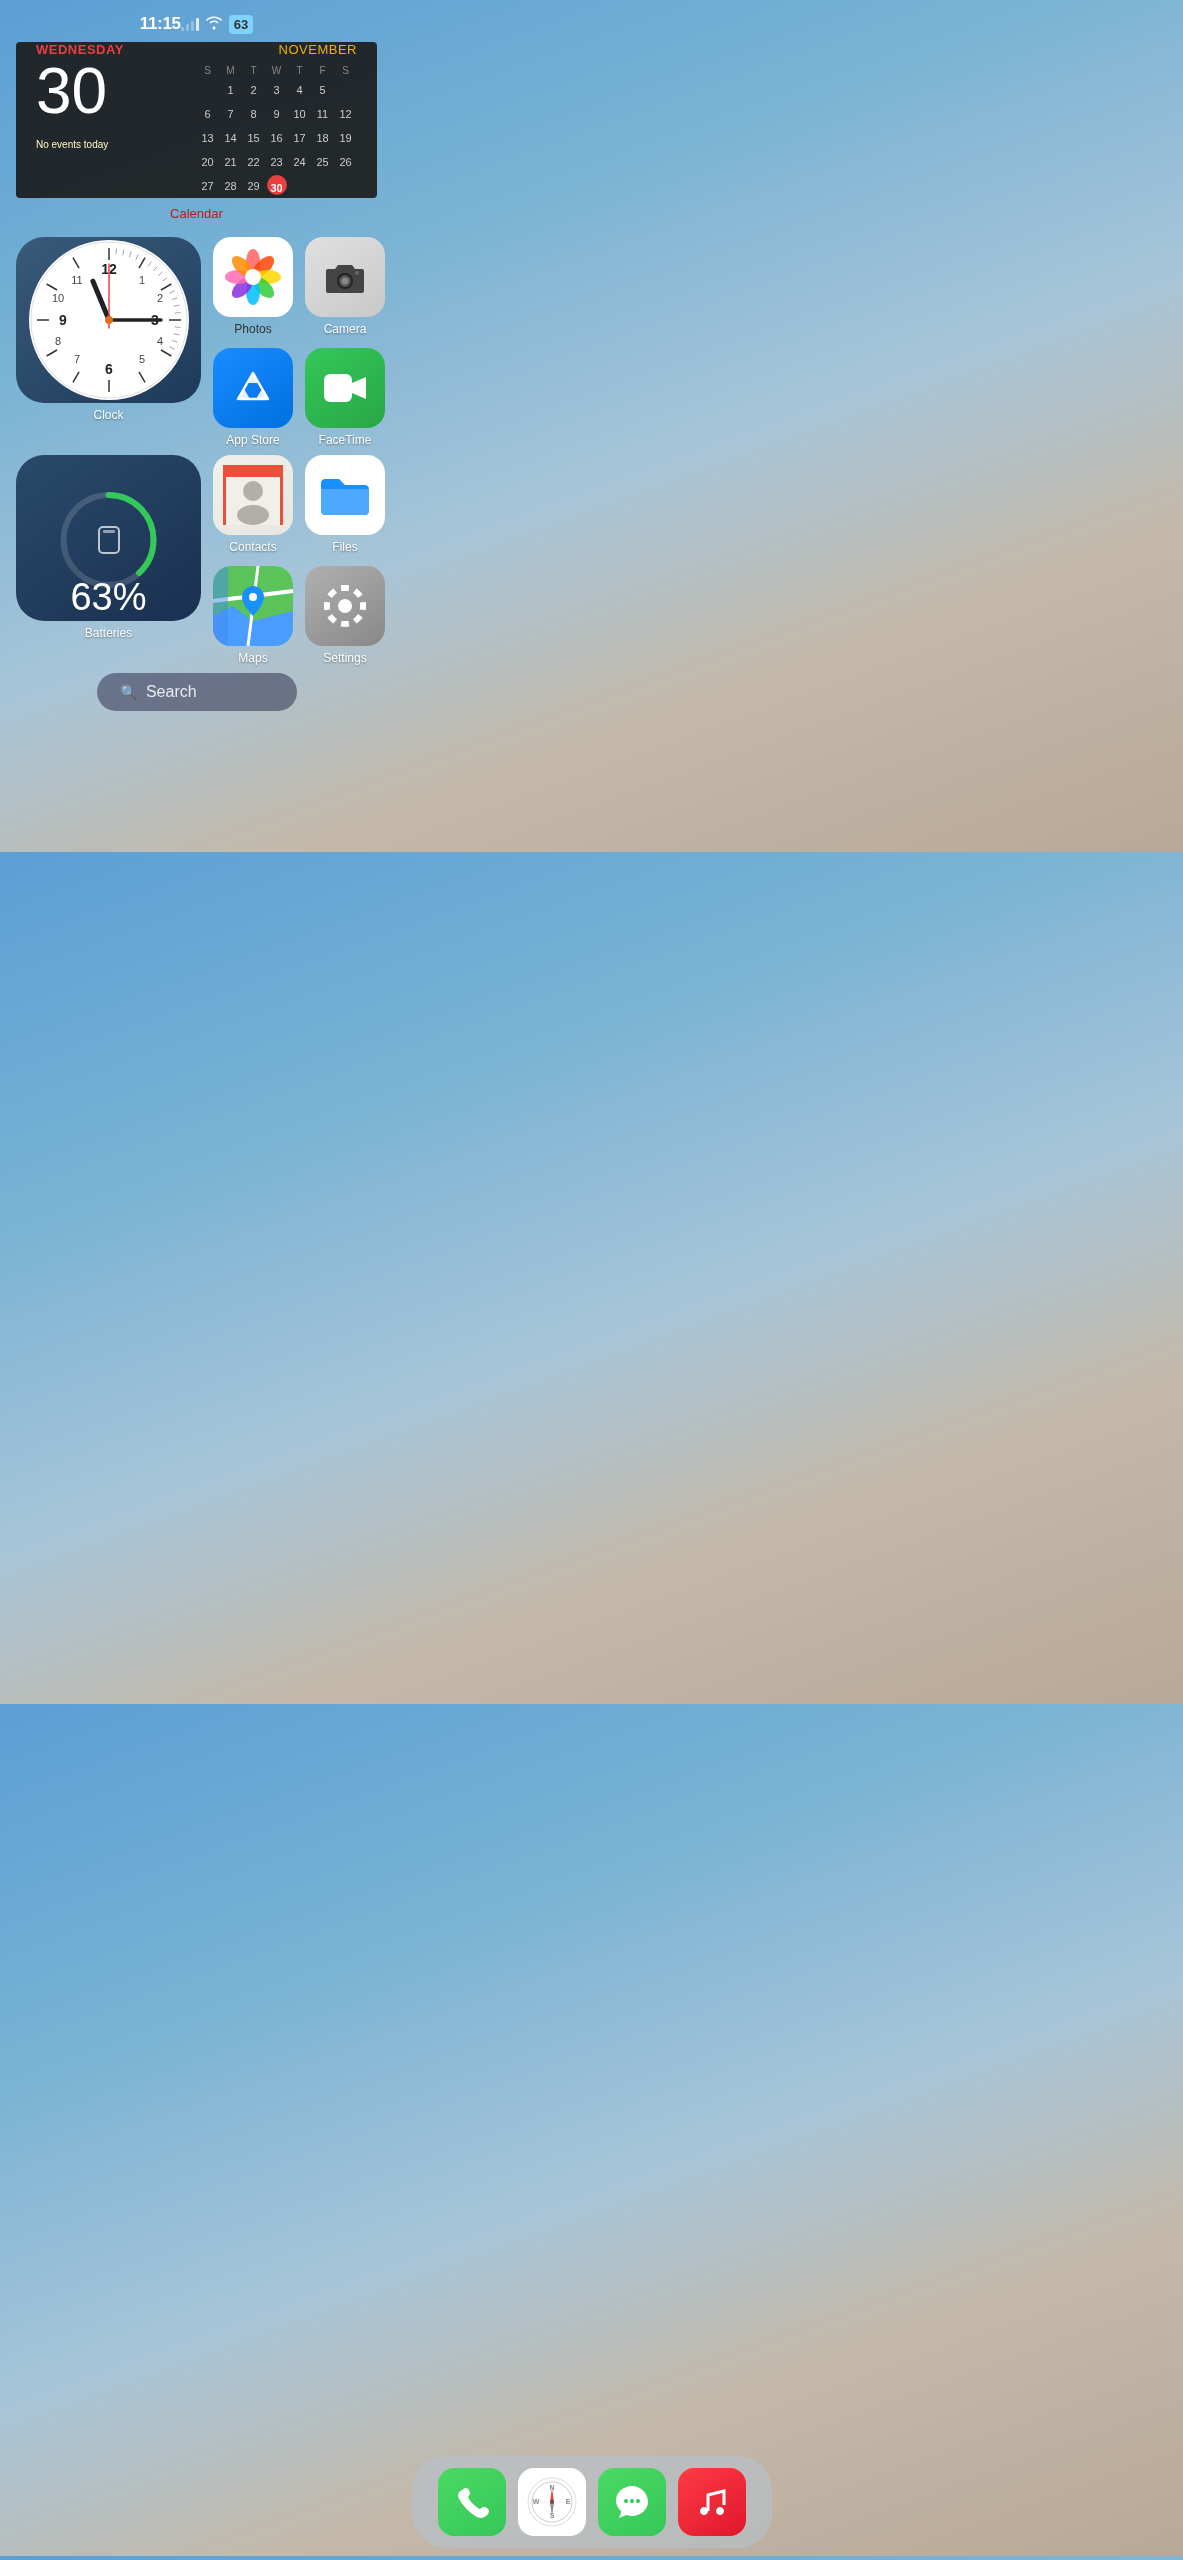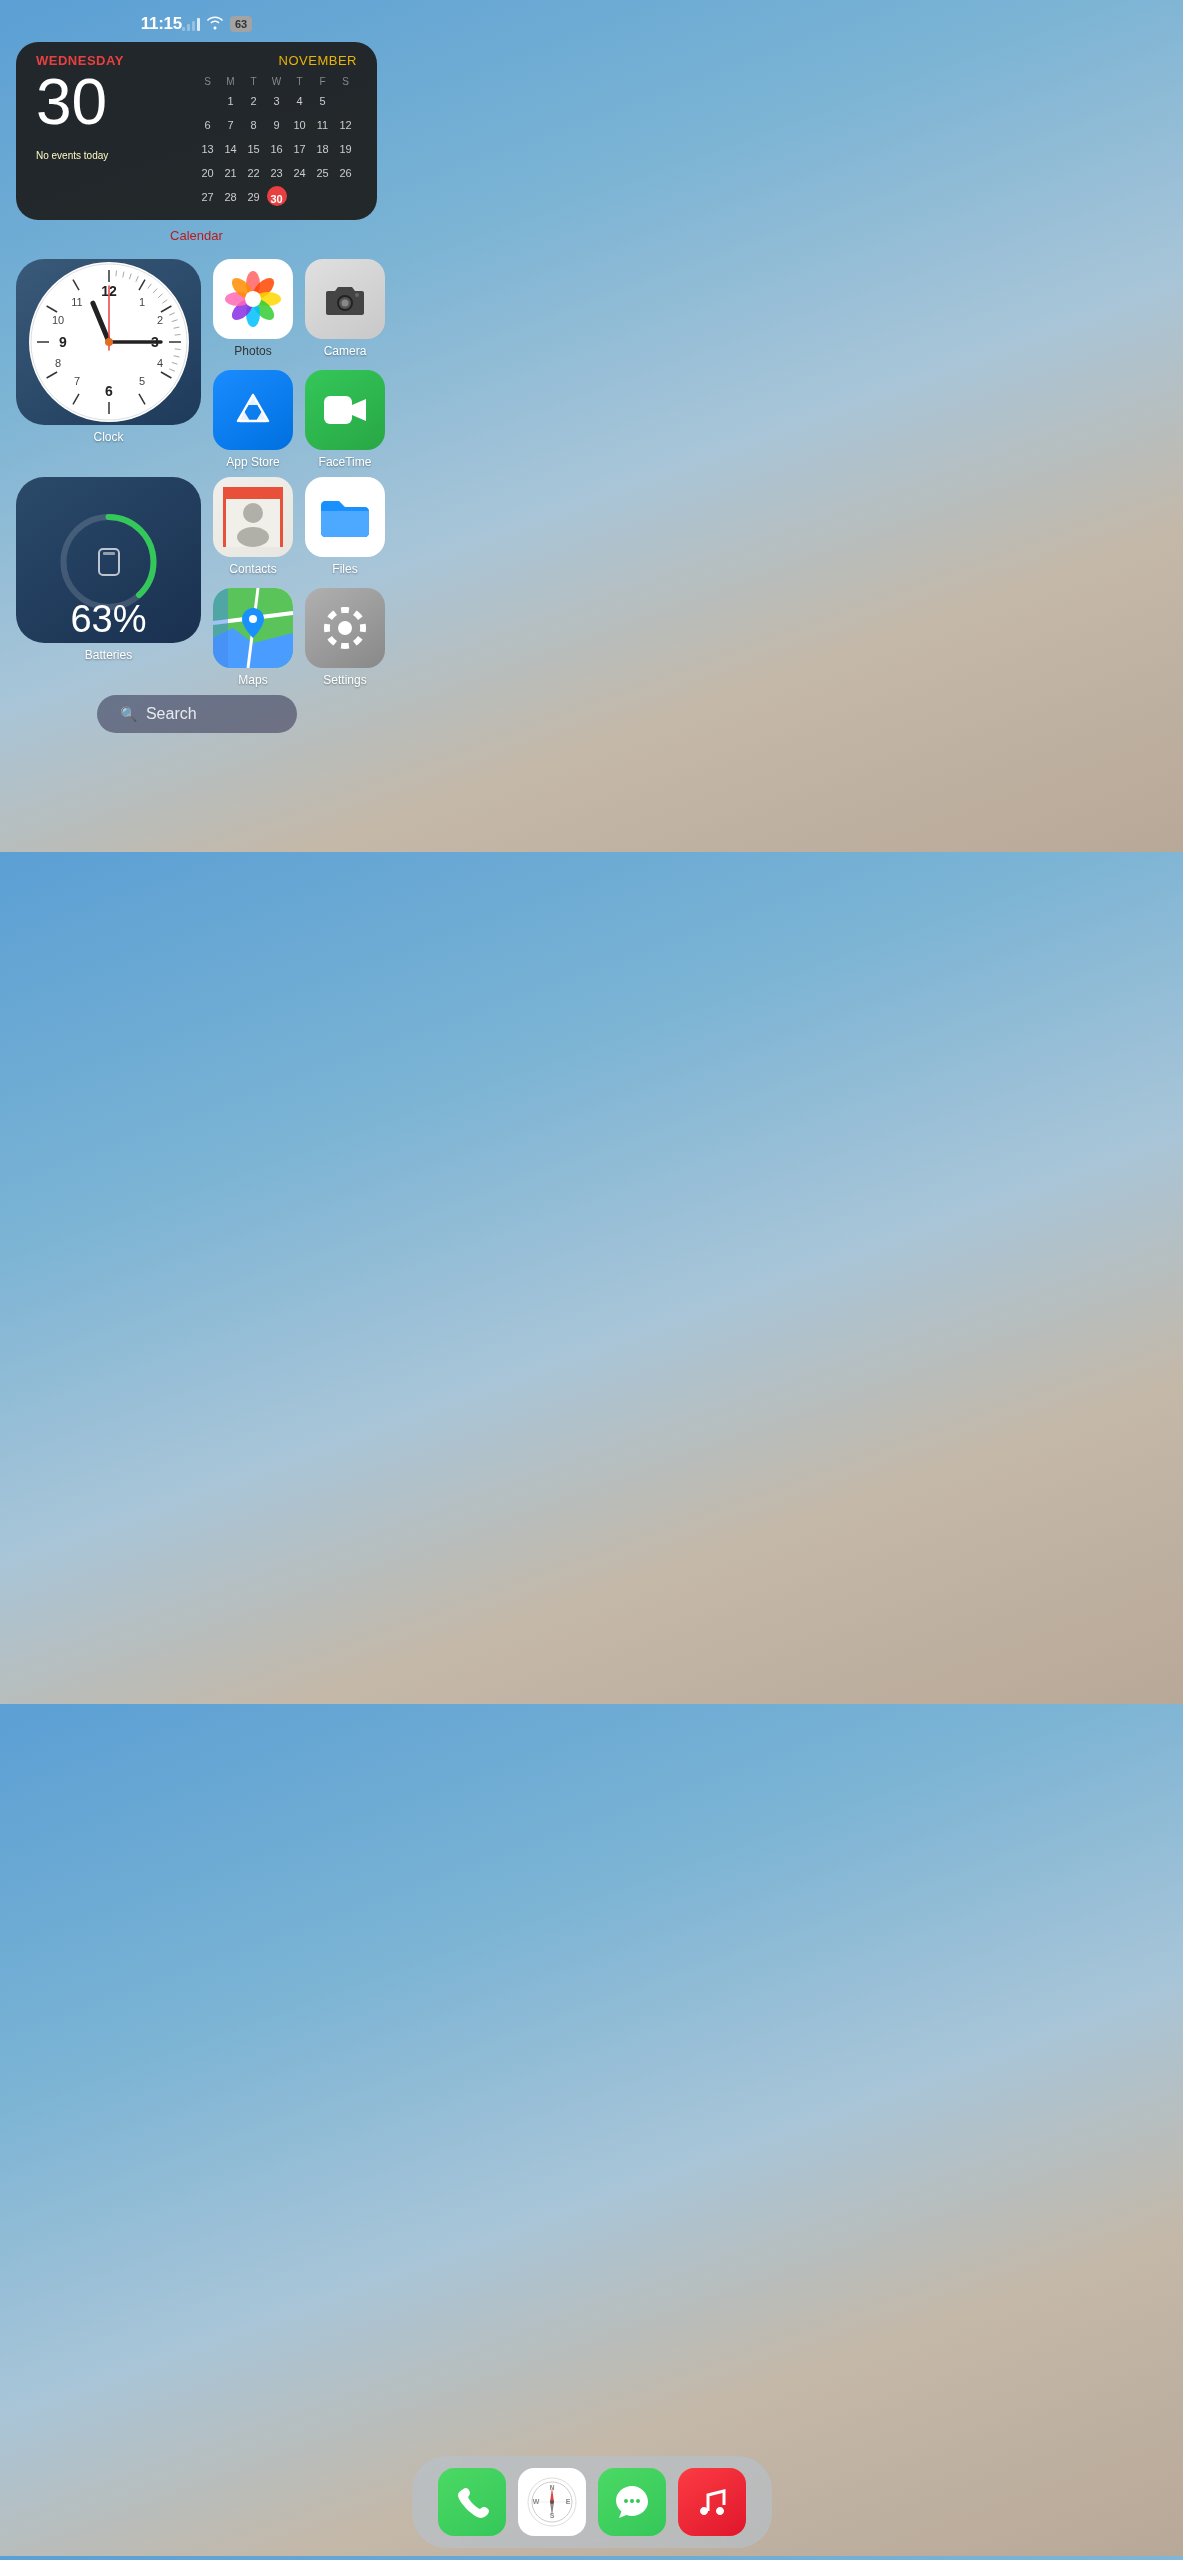--- a/index.html
+++ b/index.html
@@ -48,40 +48,40 @@
       background: white;
       border-radius: 1px;
     }
 
     .wifi-icon {
       color: white;
       font-size: 14px;
     }
 
     .battery-badge {
-      background: #a3a3a3;
+      background: #7dd3fc;
       color: #333;
-      font-size: 11px;
+      font-size: 13px;
       font-weight: 600;
       padding: 2px 5px;
       border-radius: 4px;
     }
 
     
     .content {
       padding: 0 16px;
       overflow-y: auto;
       height: calc(100% - 50px);
     }
 
     
     .calendar-widget {
       background: rgba(28, 28, 28, 0.92);
-      border-radius: 22px;
-      padding: 11px 20px;
+      border-radius: 4px;
+      padding: 0 20px;
       margin-bottom: 8px;
       display: flex;
       gap: 20px;
     }
 
     .cal-left {
       flex: 0 0 140px;
     }
 
     .cal-day-name {

